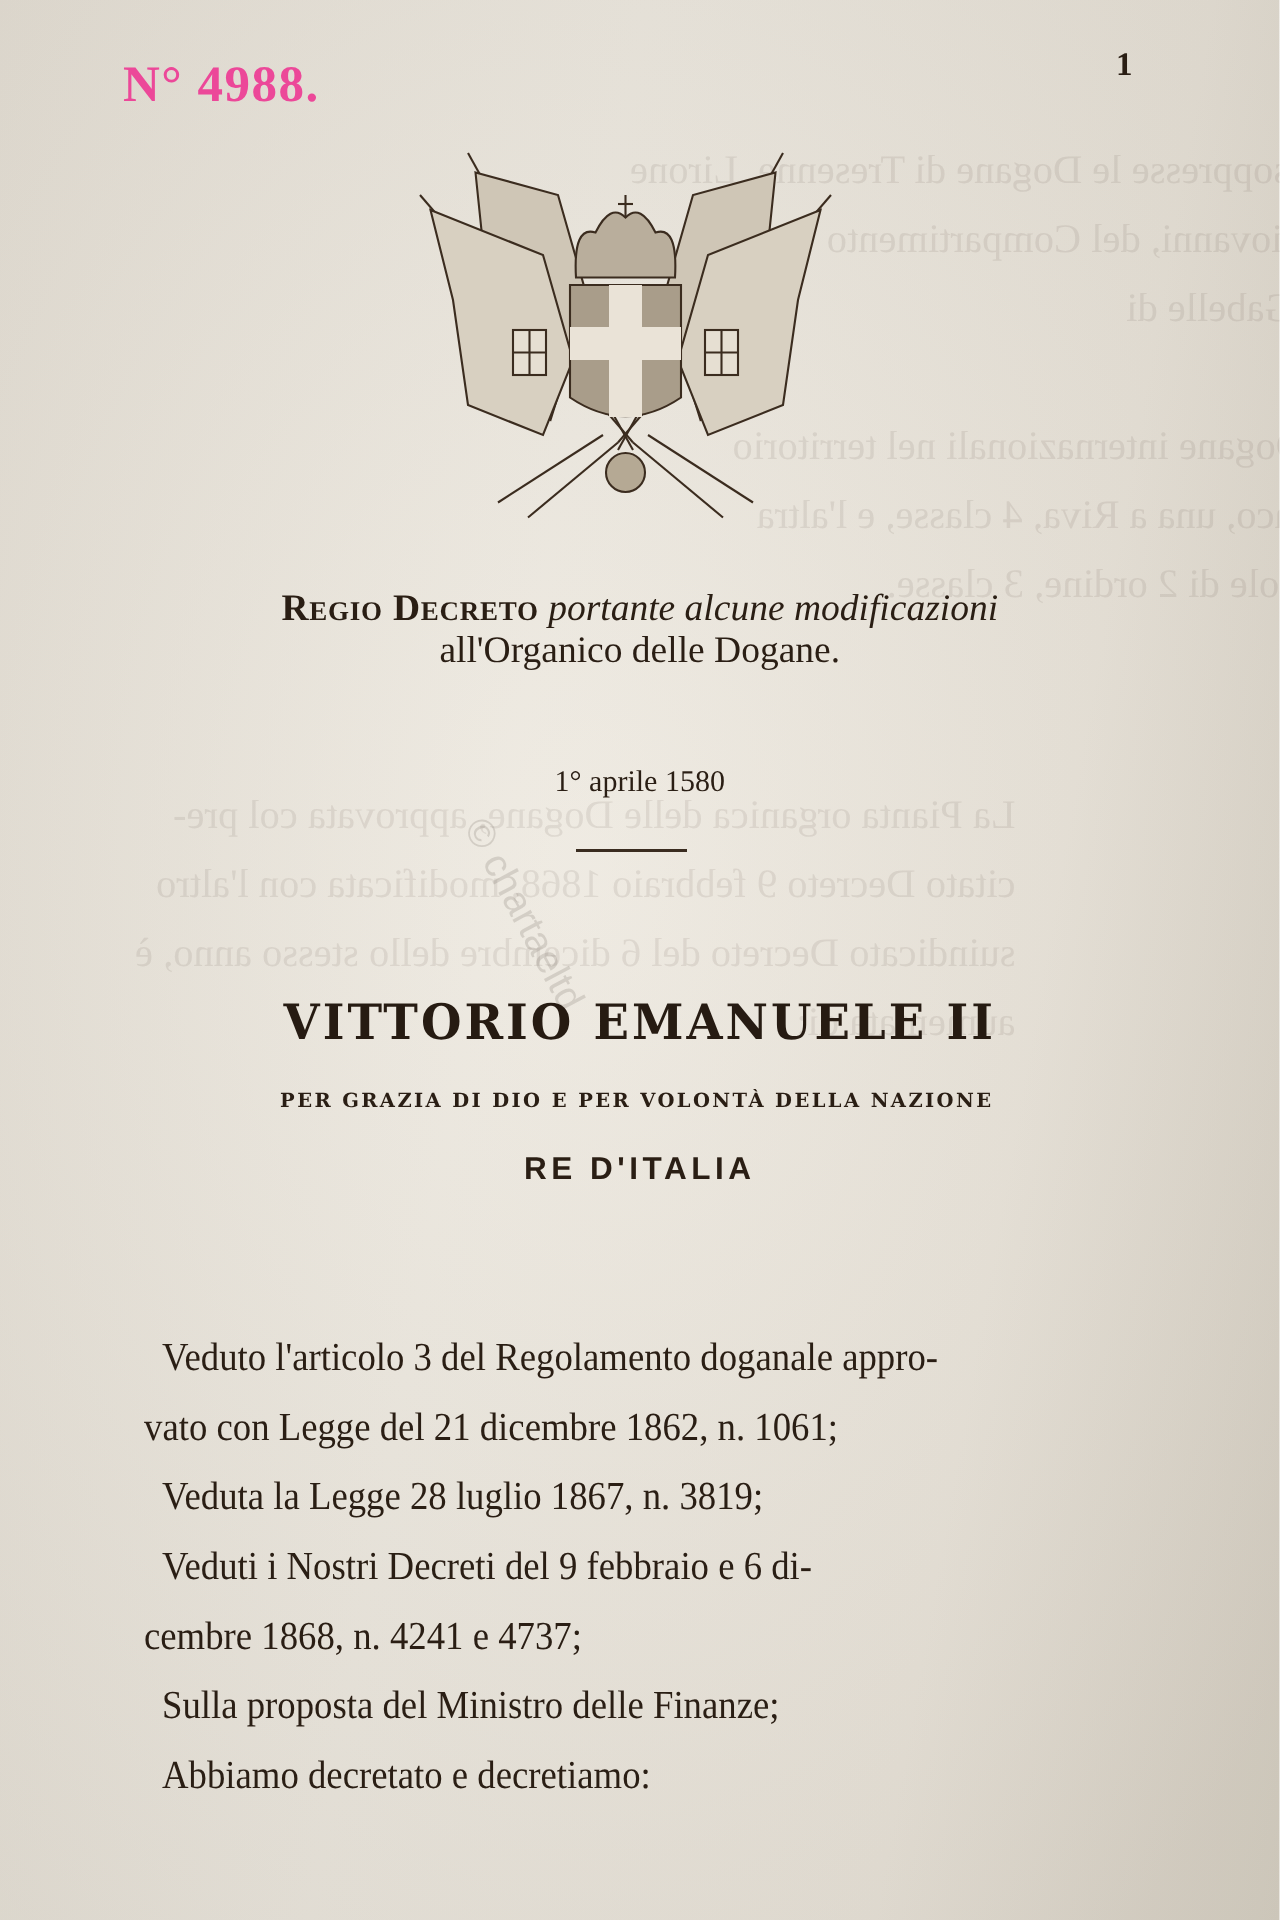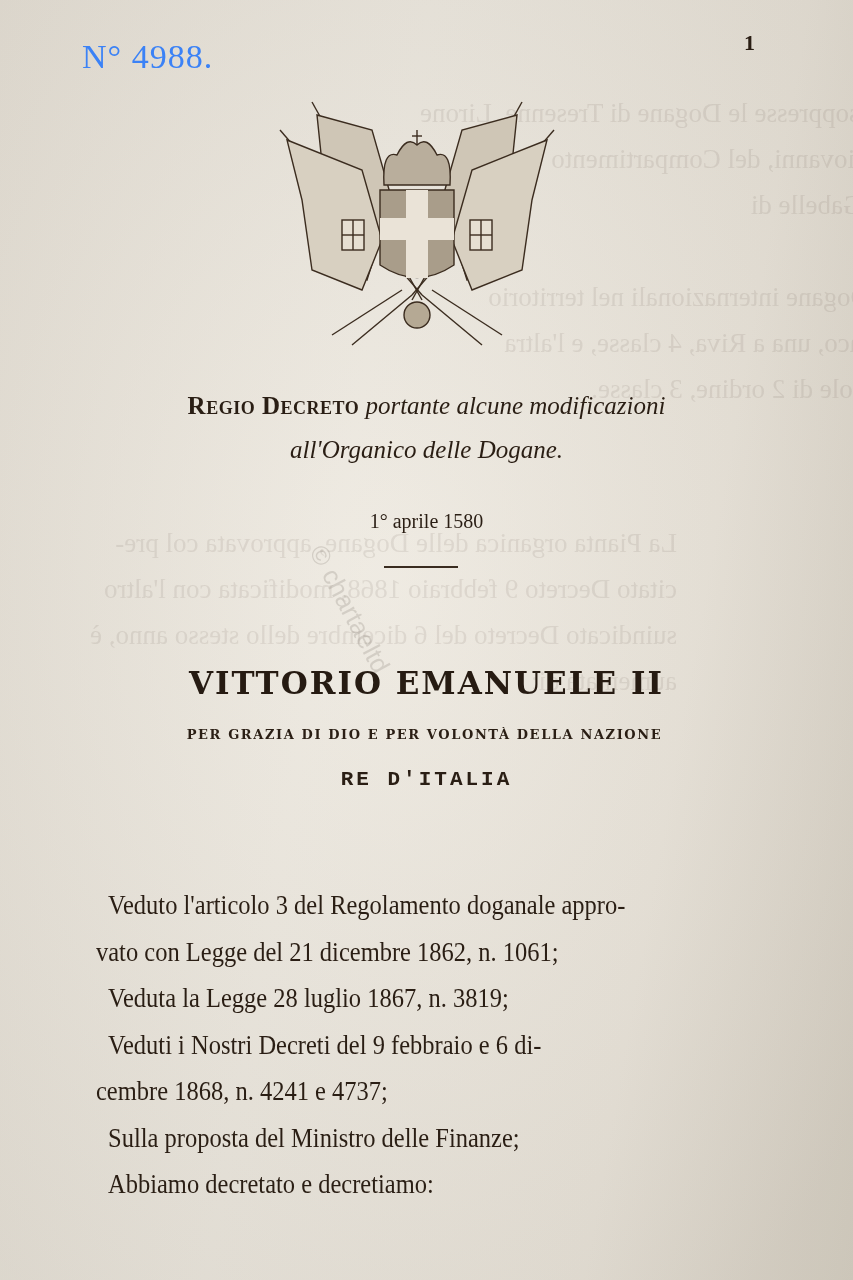--- a/index.html
+++ b/index.html
@@ -16,53 +16,53 @@
     pointer-events:none;
   }
   .bleed {
     position:absolute; color:rgba(90,75,60,0.11);
     font-size:27px; transform:scaleX(-1);
     white-space:nowrap; line-height:46px;
     font-family:"Liberation Serif", serif;
   }
   .doc-number {
     position:absolute; left:82px; top:38px;
-    font-size:34px; font-weight:normal; letter-spacing:1px;
-    color:#3b82f6;
+    font-size:34px; font-weight:bold; letter-spacing:1px;
+    color:#ec4899;
   }
   .page-number {
     position:absolute; left:744px; top:30px;
     font-size:22px; font-weight:bold; color:#2a1e14;
   }
   .emblem {
     position:absolute; left:272px; top:90px; width:290px; height:260px;
   }
   .title-block {
     position:absolute; left:0; width:853px; text-align:center;
   }
   .title1 { top:392px; font-size:25px; }
   .title1 .sc { font-variant: small-caps; font-weight:bold; font-style:normal; letter-spacing:0.5px;text-align:right; }
   .title1 .it { font-style:italic;margin-top:44px; }
-  .title2 { top:436px; font-size:25px; font-style:italic; }
+  .title2 { top:420px; font-size:25px; }
   .date { top:510px; font-size:20px; }
   .rule {
     position:absolute; left:384px; top:566px; width:74px; height:2px; background:#3a2c20;
   }
   .king {
     top:664px; font-size:31px; font-weight:bold; letter-spacing:2px;
     font-family:"DejaVu Serif", serif; transform:scaleY(1.05);
     color:#261b12;
   }
   .grace {
     top:727px; font-size:13px; font-weight:bold; letter-spacing:1.6px;
     font-family:"DejaVu Serif", serif; left:-2px;
   }
   .re {
     top:768px; font-size:21px; font-weight:bold; letter-spacing:3px;
-    font-family:Liberation Mono, monospace;
+    font-family:Liberation Sans, sans-serif;
     text-align:center;
   }
   .body-text {
     position:absolute; left:108px; top:882px; width:660px;
     font-size:24.5px; line-height:43px;
     font-family:"Liberation Serif", serif;
     transform:scaleY(1.08); transform-origin:top left;
   }
   .line { white-space:nowrap; }
   .justify { display:flex; justify-content:space-between; width:656px; }

